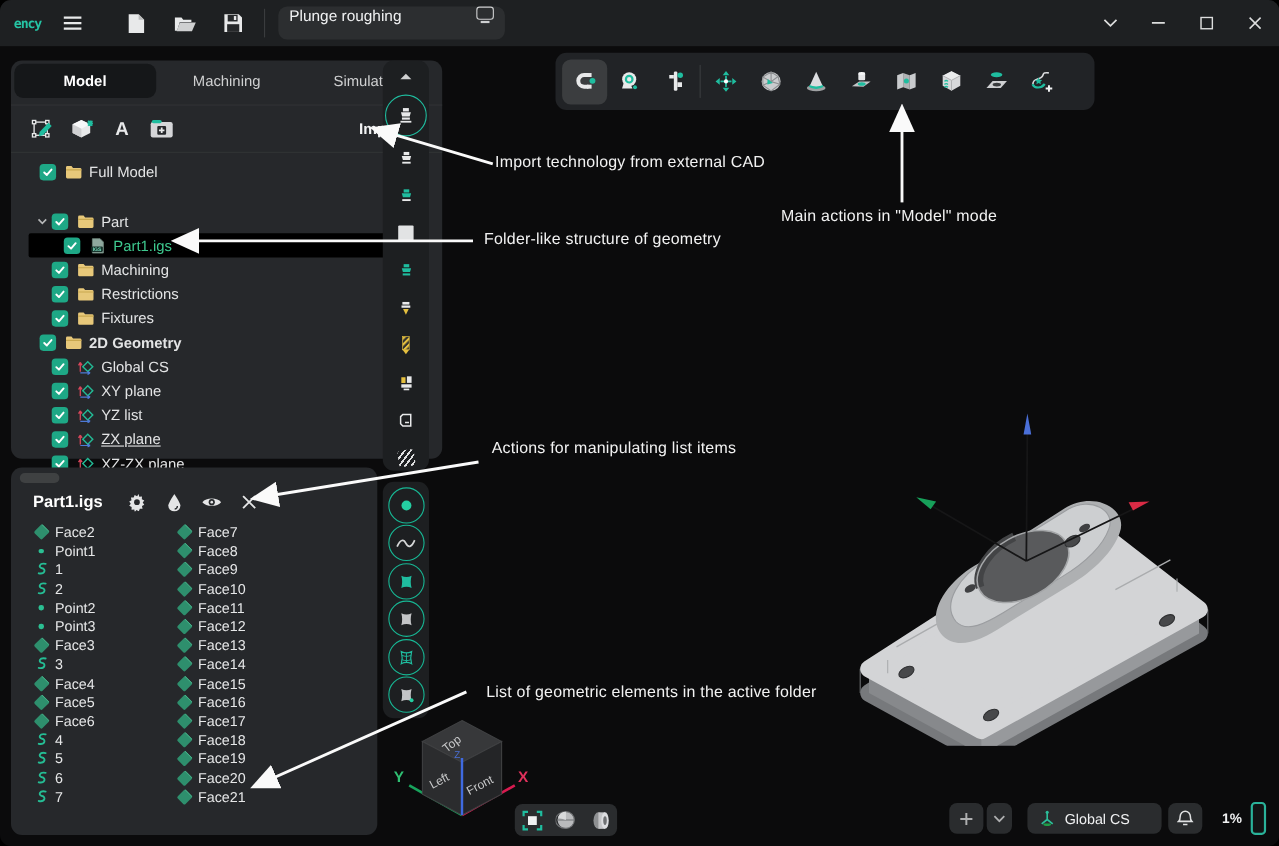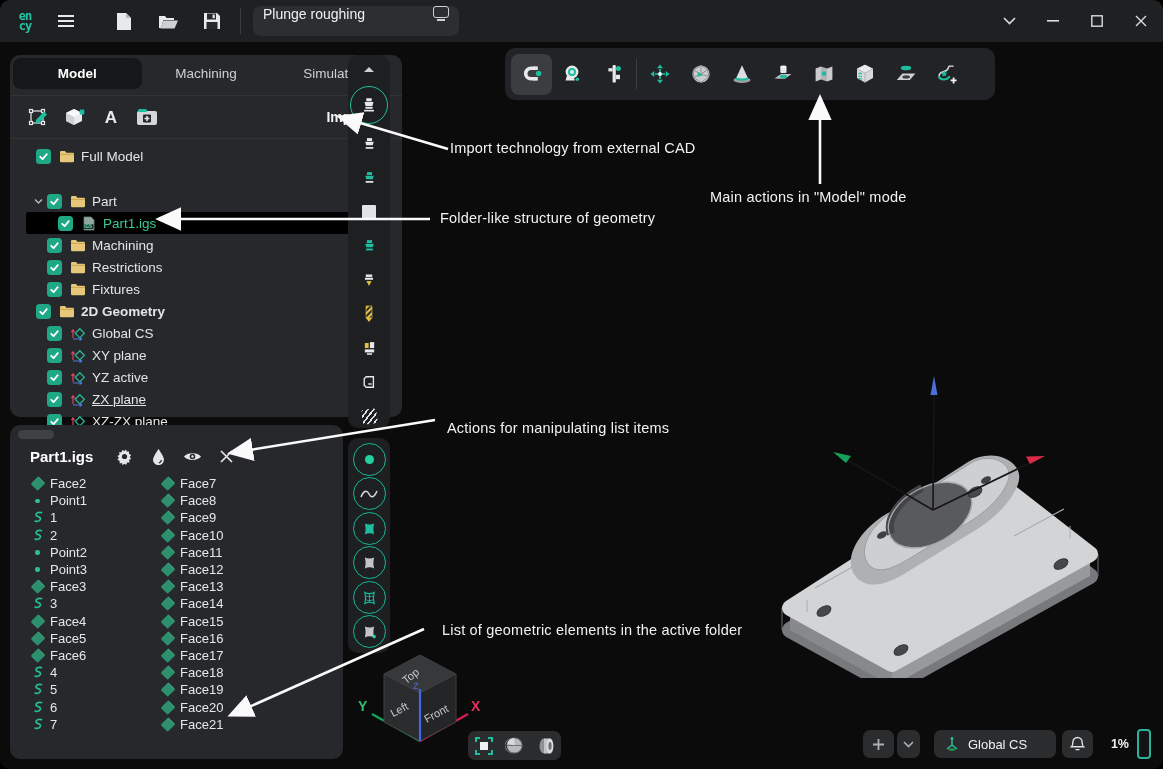--- a/index.html
+++ b/index.html
@@ -1,20 +1,20 @@
 <!DOCTYPE html>
 <html><head>
 <meta charset="utf-8">
 <style>
   html,body{margin:0;padding:0;background:#000;}
   .app{position:relative;width:1163px;height:769px;background:#0b0b0c;border-radius:10px;overflow:hidden;
        font-family:"Liberation Sans",sans-serif;color:#e6e7e8;-webkit-font-smoothing:antialiased;}
   
   .titlebar{position:absolute;left:0;top:0;width:1163px;height:42px;background:#1e2022;display:flex;align-items:center;}
-  .logo{width:30px;height:28px;margin-left:10px;display:flex;flex-direction:column;align-items:center;justify-content:center;
+  .logo{width:30px;height:28px;margin-left:10px;display:flex;flex-direction:row;align-items:center;justify-content:center;
         color:#25c4a4;font-family:"DejaVu Sans Mono",monospace;font-weight:bold;font-size:12px;line-height:10px;letter-spacing:-1px;}
   .tb-btn{width:36px;height:32px;display:flex;align-items:center;justify-content:center;border-radius:6px;margin-left:8px;}
   .tb-sep{width:1px;height:26px;background:#3a3c3e;margin:0 6px 0 10px;}
   .op-field{width:186px;height:30px;background:#2c2e30;border-radius:8px;margin-left:6px;display:flex;align-items:flex-start;
             padding:0 10px;font-size:14px;color:#f0f1f2;}
   .op-field .screen-ic{margin-left:auto;width:14px;height:10px;border:1.4px solid #cfd0d1;border-radius:3px;position:relative;}
   .op-field .screen-ic::after{content:"";position:absolute;left:3px;right:3px;bottom:-4px;height:1.6px;background:#cfd0d1;}
   .win-controls{position:absolute;right:0;top:0;height:42px;display:flex;align-items:center;}
   .win-btn{width:44px;height:42px;display:flex;align-items:center;justify-content:center;color:#dcdddd;}
   
@@ -334,21 +334,21 @@
               <path d="M2.4,6.3 L5,8.8 L9.6,3.4" fill="none" stroke="#fff" stroke-width="1.9" stroke-linecap="round" stroke-linejoin="round"></path>
             </svg>
     </span>
     <span class="tree-icon-slot">
             <svg width="16" height="15" viewBox="0 0 16 15">
     <path d="M3,12 V3.5 M3,3.5 l-1.6,2.6 M3,3.5 l1.6,2.6" stroke="#d6455a" stroke-width="1.2" fill="none"></path>
     <rect x="6.6" y="4.1" width="6.4" height="6.4" transform="rotate(45 9.8 7.3)" fill="none" stroke="#23b894" stroke-width="1.3"></rect>
     <path d="M3,13 h9 M12,13 l-2.4,-1.4 M12,13 l-2.4,1.4" stroke="#4d79d6" stroke-width="1.1" fill="none"></path>
   </svg>
           </span>
-    <span class="tree-label">YZ active</span>
+    <span class="tree-label">YZ list</span>
   </div>
         <div class="tree-row" style="padding-left: 21px; text-decoration: underline;">
 
     <span class="checkbox">
       <svg viewBox="0 0 12 12">
               <path d="M2.4,6.3 L5,8.8 L9.6,3.4" fill="none" stroke="#fff" stroke-width="1.9" stroke-linecap="round" stroke-linejoin="round"></path>
             </svg>
     </span>
     <span class="tree-icon-slot">
             <svg width="16" height="15" viewBox="0 0 16 15">
@@ -918,21 +918,21 @@
           <path d="M5.5,13.6 h4" stroke="#dfe0e1" stroke-width="1.4"></path>
         </svg>
     </div>
     <span style="margin-left:18px;font-size:12.5px;color:#f0f1f2;font-weight:bold">1%</span>
     <div class="battery" style="margin-left:8px;margin-right:4px"></div>
   </div>
 
   <div class="ann" style="left:450px;top:140px">Import technology from external CAD</div>
   <div class="ann" style="left:710px;top:189px">Main actions in "Model" mode</div>
   <div class="ann" style="left:440px;top:210px">Folder-like structure of geometry</div>
-  <div class="ann" style="left:447px;top:420px">Actions for manipulating list items</div>
+  <div class="ann" style="left:447px;top:400px">Actions for manipulating list items</div>
   <div class="ann" style="left:442px;top:622px">List of geometric elements in the active folder</div>
 
   <svg class="overlay">
     <defs>
       <marker id="ah" markerWidth="10" markerHeight="9" refX="8.5" refY="4.5" orient="auto">
         <path d="M0,0 L10,4.5 L0,9 Z" fill="#fafafa"></path>
       </marker>
     </defs>
     <g stroke="#fafafa" stroke-width="2.6" fill="none">
       <path d="M448,149 L340,117" marker-end="url(#ah)"></path>

